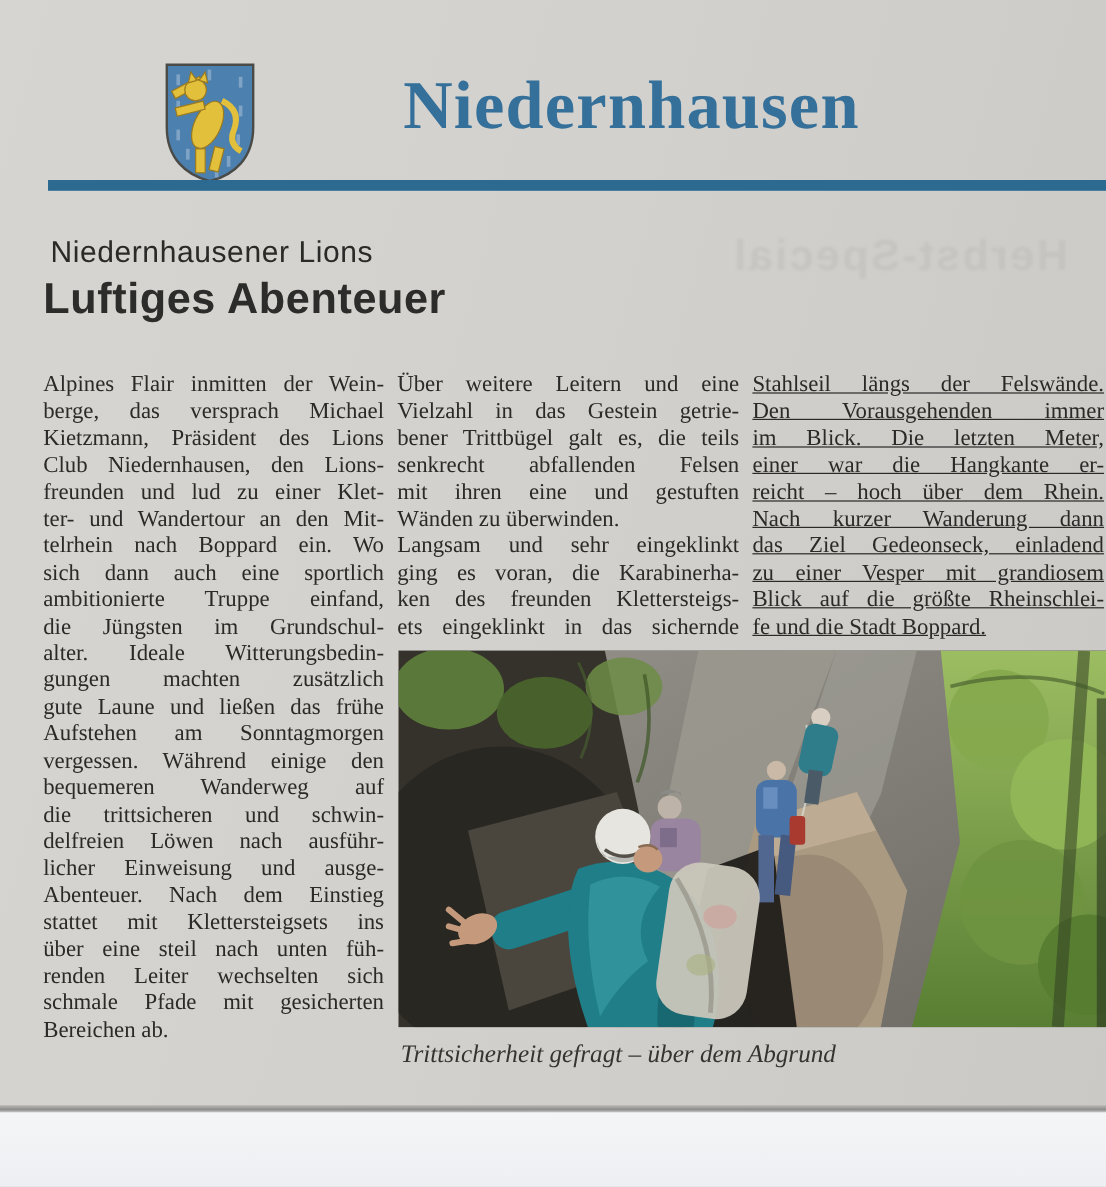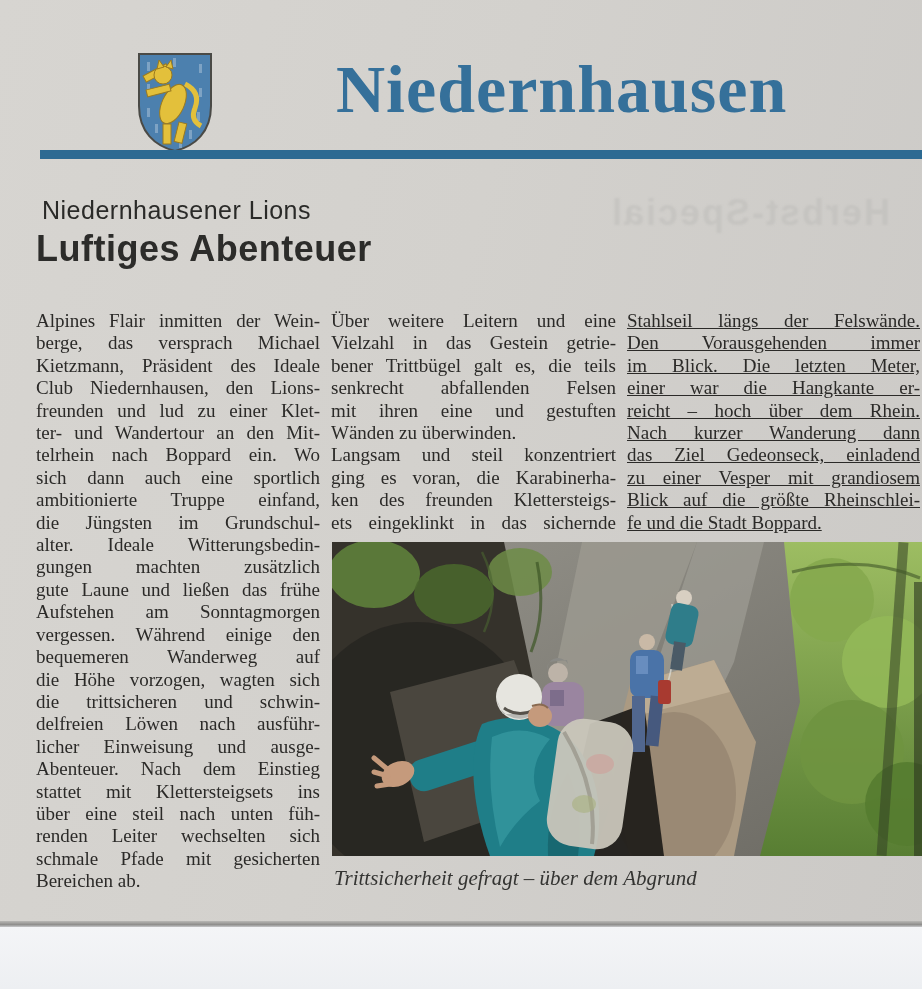--- a/index.html
+++ b/index.html
@@ -10,21 +10,21 @@
   }
   #page{
     position:relative;width:922px;height:989px;
     background:linear-gradient(105deg,#d7d5d1 0%,#d3d1cd 45%,#cbc9c6 100%);
   }
   
   #crest{position:absolute;left:133px;top:50px;width:84px;height:104px;}
   #masthead-title{
     position:absolute;left:336px;top:44px;width:586px;
     font-family:"Liberation Serif","DejaVu Serif",serif;
-    font-weight:bold;font-size:68px;line-height:90px;letter-spacing:1px;
+    font-weight:bold;font-size:57px;line-height:90px;letter-spacing:1px;
     color:#35709a;white-space:nowrap;
   }
   #masthead-rule{
     position:absolute;left:40px;top:150px;width:882px;height:9px;
     background:#2d6a92;
   }
   
   #ghost{
     position:absolute;left:420px;top:192px;width:470px;height:52px;
     transform:scaleX(-1);
@@ -113,53 +113,52 @@
   <div id="masthead-rule"></div>
 
   <div id="ghost">Herbst-Special</div>
 
   <div id="kicker">Niedernhausener Lions</div>
   <div id="headline">Luftiges Abenteuer</div>
 
   <div id="col0" class="col">
       <div class="line">Alpines Flair inmitten der Wein-</div>
       <div class="line">berge, das versprach Michael</div>
-      <div class="line">Kietzmann, Präsident des Ideale</div>
+      <div class="line">Kietzmann, Präsident des Lions</div>
       <div class="line">Club Niedernhausen, den Lions-</div>
       <div class="line">freunden und lud zu einer Klet-</div>
       <div class="line">ter- und Wandertour an den Mit-</div>
       <div class="line">telrhein nach Boppard ein. Wo</div>
       <div class="line">sich dann auch eine sportlich</div>
       <div class="line">ambitionierte Truppe einfand,</div>
       <div class="line">die Jüngsten im Grundschul-</div>
       <div class="line">alter. Ideale Witterungsbedin-</div>
       <div class="line">gungen machten zusätzlich</div>
       <div class="line">gute Laune und ließen das frühe</div>
       <div class="line">Aufstehen am Sonntagmorgen</div>
       <div class="line">vergessen. Während einige den</div>
       <div class="line">bequemeren Wanderweg auf</div>
-      <div class="line">die Höhe vorzogen, wagten sich</div>
       <div class="line">die trittsicheren und schwin-</div>
       <div class="line">delfreien Löwen nach ausführ-</div>
       <div class="line">licher Einweisung und ausge-</div>
       <div class="line">Abenteuer. Nach dem Einstieg</div>
       <div class="line">stattet mit Klettersteigsets ins</div>
       <div class="line">über eine steil nach unten füh-</div>
       <div class="line">renden Leiter wechselten sich</div>
       <div class="line">schmale Pfade mit gesicherten</div>
       <div class="line end">Bereichen ab.</div>
     </div>
   <div id="col1" class="col">
       <div class="line">Über weitere Leitern und eine</div>
       <div class="line">Vielzahl in das Gestein getrie-</div>
       <div class="line">bener Trittbügel galt es, die teils</div>
       <div class="line">senkrecht abfallenden Felsen</div>
       <div class="line">mit ihren eine und gestuften</div>
       <div class="line end">Wänden zu überwinden.</div>
-      <div class="line">Langsam und steil konzentriert</div>
+      <div class="line">Langsam und sehr eingeklinkt</div>
       <div class="line">ging es voran, die Karabinerha-</div>
       <div class="line">ken des freunden Klettersteigs-</div>
       <div class="line">ets eingeklinkt in das sichernde</div>
     </div>
   <div id="col2" class="col">
       <div class="line">Stahlseil längs der Felswände.</div>
       <div class="line">Den Vorausgehenden immer</div>
       <div class="line">im Blick. Die letzten Meter,</div>
       <div class="line">einer war die Hangkante er-</div>
       <div class="line">reicht – hoch über dem Rhein.</div>

